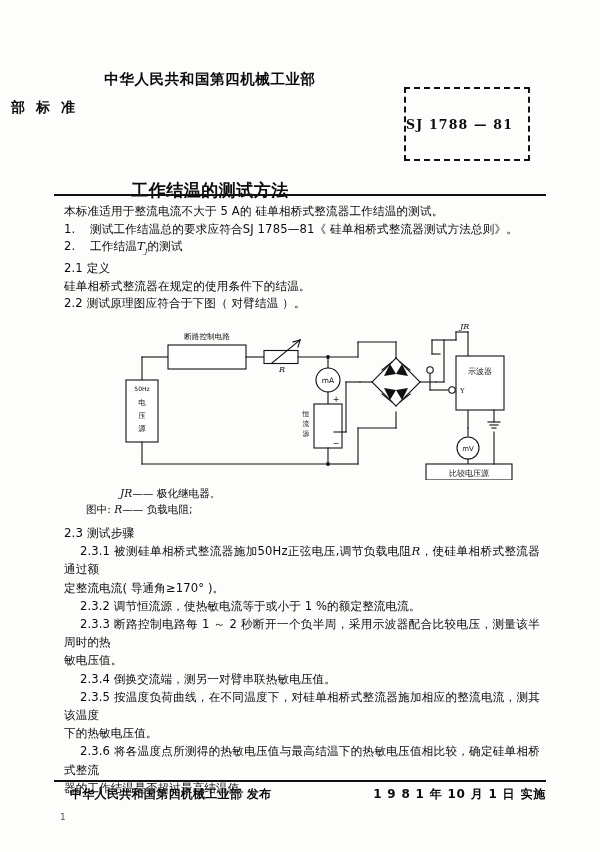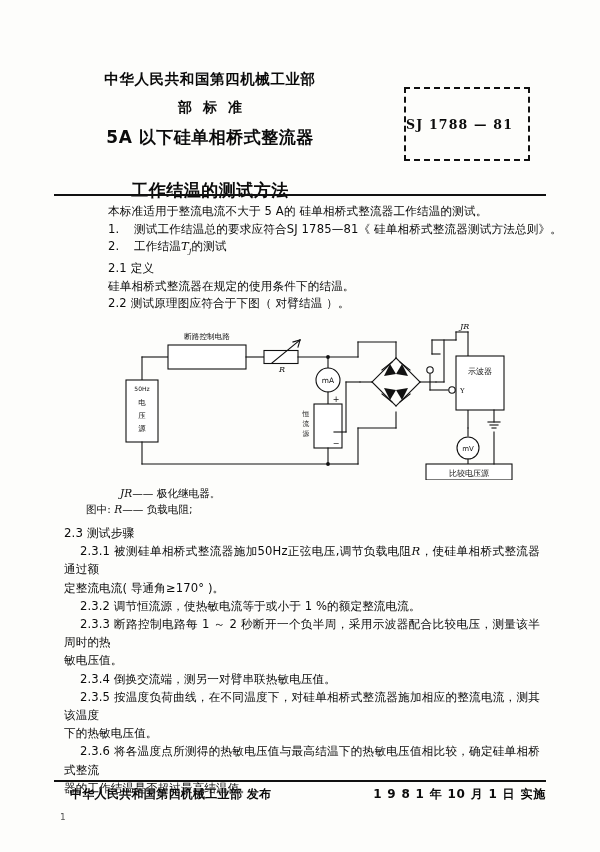--- a/index.html
+++ b/index.html
@@ -20,21 +20,21 @@
   .header{
     position:absolute;left:0;top:62px;width:600px;height:128px;
   }
   .ministry{
     position:absolute;left:0;top:8px;width:420px;
     text-align:center;
     font-size:14.5px;font-weight:bold;letter-spacing:.6px;
   }
   .bushubiao{
     position:absolute;left:0;top:37px;width:420px;
-    text-align:center;
+    text-align:left;
     font-size:14px;font-weight:bold;letter-spacing:11px;
     text-indent:11px;
   }
   .title1,.title2{
     position:absolute;left:0;width:420px;text-align:center;
     font-size:17px;font-weight:bold;letter-spacing:.5px;
   }
   .title1{top:64px;}
   .title2{top:92px;margin-top:25px;}
 
@@ -49,21 +49,21 @@
     font-family:"DejaVu Serif","Liberation Serif",serif;
   }
 
   .rule-top{
     position:absolute;left:54px;top:194px;width:492px;height:0;
     border-top:2.4px solid #111;
   }
 
   
   .body{
-    position:absolute;left:64px;top:203px;width:474px;margin-left:44px;
+    position:absolute;left:64px;top:203px;width:474px;
   }
   .ln{
     font-size:11.6px;line-height:17.6px;
     letter-spacing:.15px;
     white-space:nowrap;
   }
   .num{display:inline-block;min-width:26px;}
   .it{font-style:italic;font-family:"DejaVu Serif","Liberation Serif",serif;}
   .sub{font-size:8px;vertical-align:sub;font-style:italic;
        font-family:"DejaVu Serif","Liberation Serif",serif;}
@@ -116,21 +116,20 @@
   }
 </style>
 </head>
 <body>
 
 <div class="page">
 
   <div class="header">
     <div class="ministry">中华人民共和国第四机械工业部</div>
     <div class="bushubiao">部标准</div>
-    <div class="title1">5A 以下硅单相桥式整流器</div>
     <div class="title2">工作结温的测试方法</div>
   </div>
 
   <div class="stdbox">
     <span>SJ  1788 — 81</span>
   </div>
 
   <div class="rule-top"></div>
 
   <div class="body">

